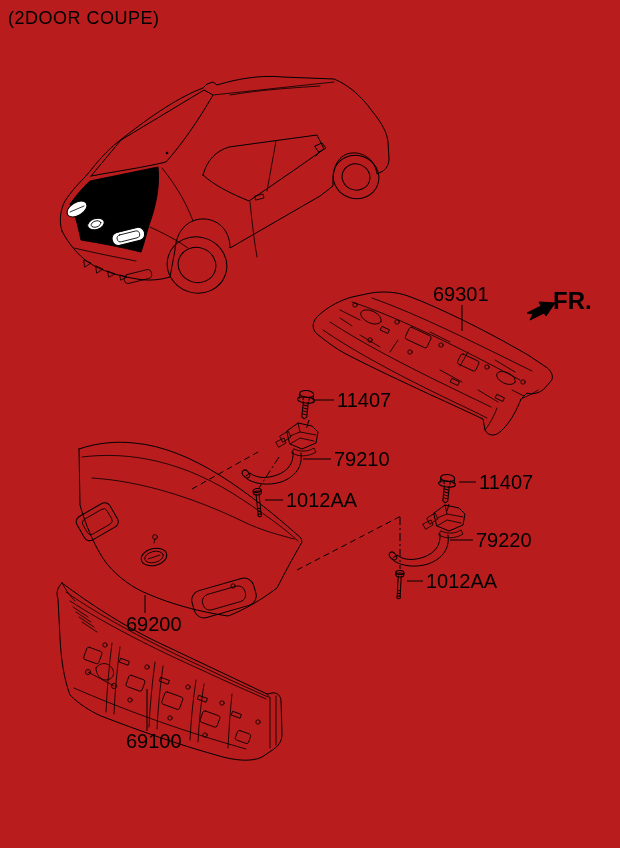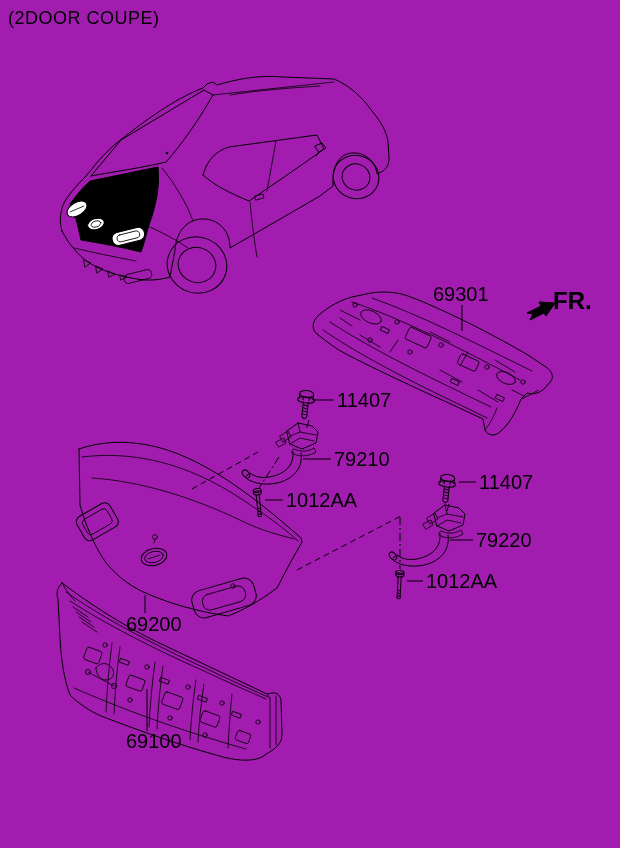--- a/index.html
+++ b/index.html
@@ -1,17 +1,17 @@
 <!DOCTYPE html>
 <html><head>
 <meta charset="utf-8">
 <style>
   html,body{margin:0;padding:0;background:#e8e8e8;}
   .stage{
-    position:relative;width:620px;height:848px;background:#a21caf;
+    position:relative;width:620px;height:848px;background:#b91c1c;
     font-family:"Liberation Sans",sans-serif;overflow:hidden;margin:0 auto;
   }
   .page-title{
     position:absolute;left:8px;top:8px;font-size:18px;color:#000;
     letter-spacing:0.5px;white-space:nowrap;
   }
   svg{position:absolute;left:0;top:0;}
   .ln{fill:none;stroke:#000;stroke-width:1;stroke-linecap:round;stroke-linejoin:round;}
   .ln2{fill:none;stroke:#000;stroke-width:0.8;stroke-linecap:round;stroke-linejoin:round;}
   .solid{fill:#000;stroke:#000;stroke-width:1;stroke-linejoin:round;}

